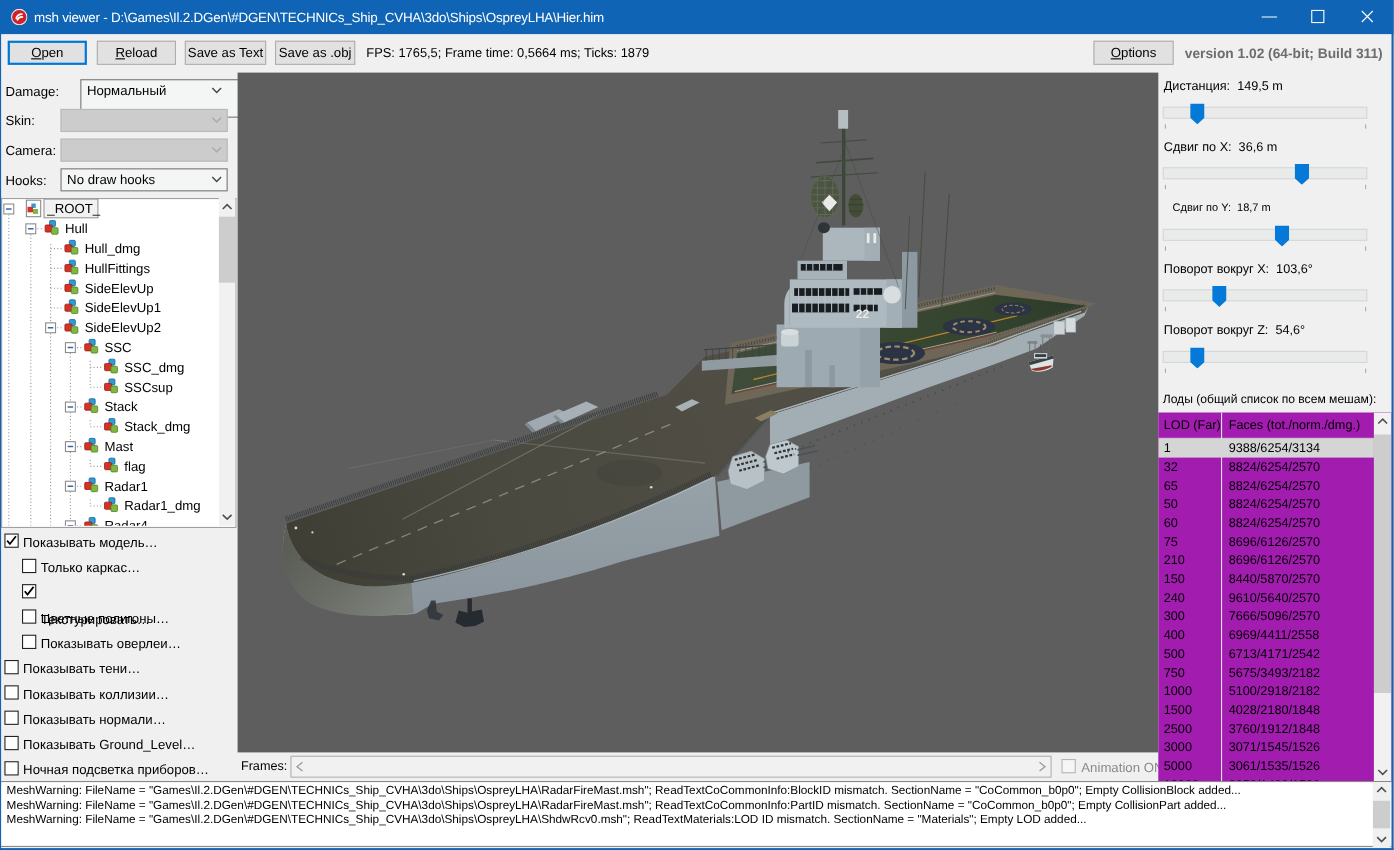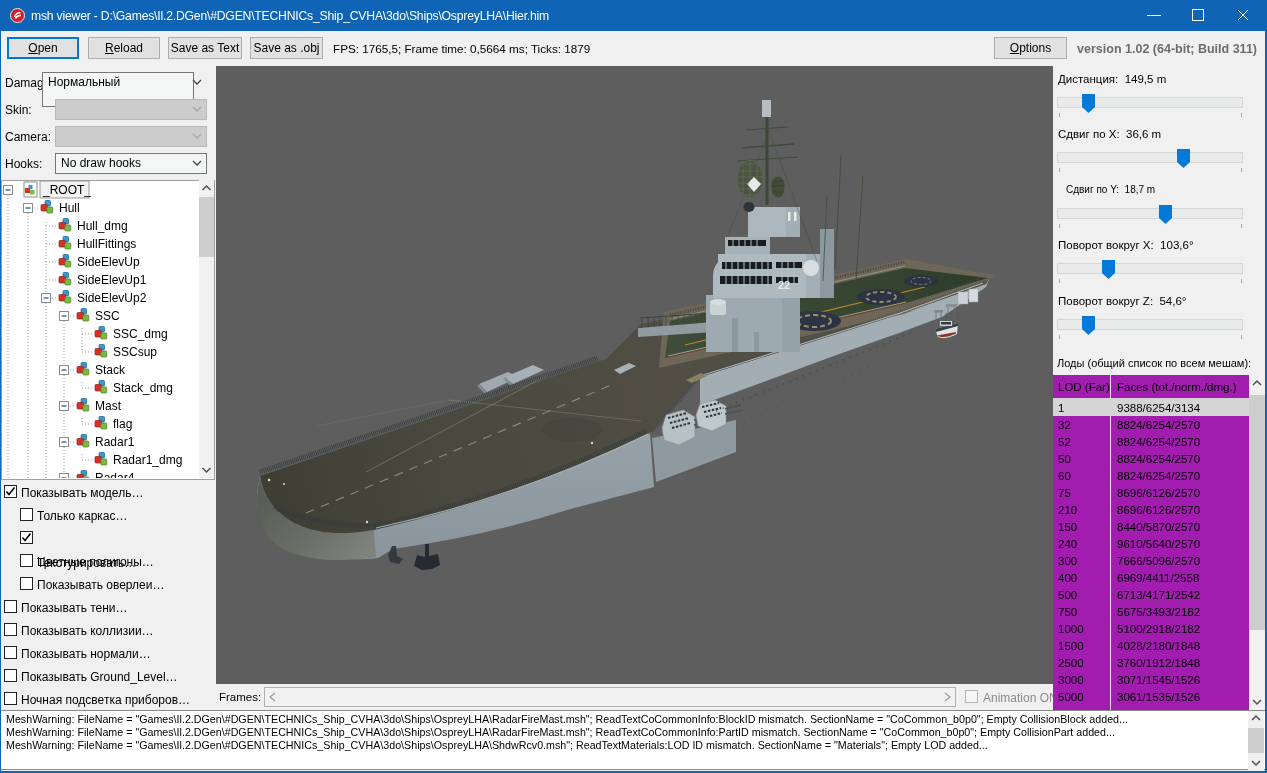--- a/index.html
+++ b/index.html
@@ -36,21 +36,21 @@
 
 <div class="abs btn focus" style="left:7px;top:37px;width:72px;height:22px;line-height:18px"><span style="text-decoration:underline">O</span>pen</div>
 <div class="abs btn" style="left:88px;top:37px;width:72px;height:22px;line-height:20px"><span style="text-decoration:underline">R</span>eload</div>
 <div class="abs btn" style="left:168px;top:37px;width:74px;height:22px;line-height:20px">Save as Text</div>
 <div class="abs btn" style="left:250px;top:37px;width:73px;height:22px;line-height:20px">Save as .obj</div>
 <div class="abs lbl" style="left:333px;top:42px;font-size:11.7px">FPS: 1765,5; Frame time: 0,5664 ms; Ticks: 1879</div>
 <div class="abs btn" style="left:994px;top:37px;width:73px;height:22px;line-height:20px"><span style="text-decoration:underline">O</span>ptions</div>
 <div class="abs" style="right:10px;top:42px;font-size:12.5px;font-weight:bold;color:#6d6d6d;white-space:nowrap">version 1.02 (64-bit; Build 311)</div>
 
 <div class="abs lbl" style="left:5px;top:76px">Damage:</div>
-<div class="abs combo" style="left:42px;top:72px;width:152px;height:35px">Нормальный</div>
+<div class="abs combo" style="left:73px;top:72px;width:152px;height:35px">Нормальный</div>
 <div class="abs lbl" style="left:5px;top:103px">Skin:</div>
 <div class="abs combo dis" style="left:55px;top:99px;width:152px;height:21px"></div>
 <div class="abs lbl" style="left:5px;top:130px">Camera:</div>
 <div class="abs combo dis" style="left:55px;top:126px;width:152px;height:21px"></div>
 <div class="abs lbl" style="left:5px;top:157px">Hooks:</div>
 <div class="abs combo" style="left:55px;top:153px;width:152px;height:21px">No draw hooks</div>
 <svg class="abs" style="left:192px;top:79px" width="10" height="7">
     <path d="M1,1 L5,5 L9,1" stroke="#444" stroke-width="1.3" fill="none"></path>
   </svg>
 <svg class="abs" style="left:192px;top:106px" width="10" height="7">
@@ -466,21 +466,21 @@
 <div class="abs" style="left:1053px;top:375px;width:212px;height:336px;background:#a21caf;overflow:hidden;font-size:11.5px">
     <div style="position:absolute;left:5px;top:6px">LOD (Far)</div>
     <div style="position:absolute;left:64px;top:6px">Faces (tot./norm./dmg.)</div>
     <div style="position:absolute;left:0;top:23px;width:196px;height:1px;background:#d0d0d0"></div>
     <div style="position:absolute;left:57px;top:0;width:1px;height:336px;background:#e3e3e3"></div>
     <div style="position:absolute;left:0;top:24px;width:196px;height:17px;background:#d5d5d5"></div>
     <div style="position:absolute;left:5px;top:27px">1</div>
     <div style="position:absolute;left:64px;top:27px">9388/6254/3134</div>
     <div style="position:absolute;left:5px;top:44px">32</div>
     <div style="position:absolute;left:64px;top:44px">8824/6254/2570</div>
-    <div style="position:absolute;left:5px;top:61px">52</div>
+    <div style="position:absolute;left:5px;top:61px">65</div>
     <div style="position:absolute;left:64px;top:61px">8824/6254/2570</div>
     <div style="position:absolute;left:5px;top:78px">50</div>
     <div style="position:absolute;left:64px;top:78px">8824/6254/2570</div>
     <div style="position:absolute;left:5px;top:95px">60</div>
     <div style="position:absolute;left:64px;top:95px">8824/6254/2570</div>
     <div style="position:absolute;left:5px;top:112px">75</div>
     <div style="position:absolute;left:64px;top:112px">8696/6126/2570</div>
     <div style="position:absolute;left:5px;top:129px">210</div>
     <div style="position:absolute;left:64px;top:129px">8696/6126/2570</div>
     <div style="position:absolute;left:5px;top:146px">150</div>

